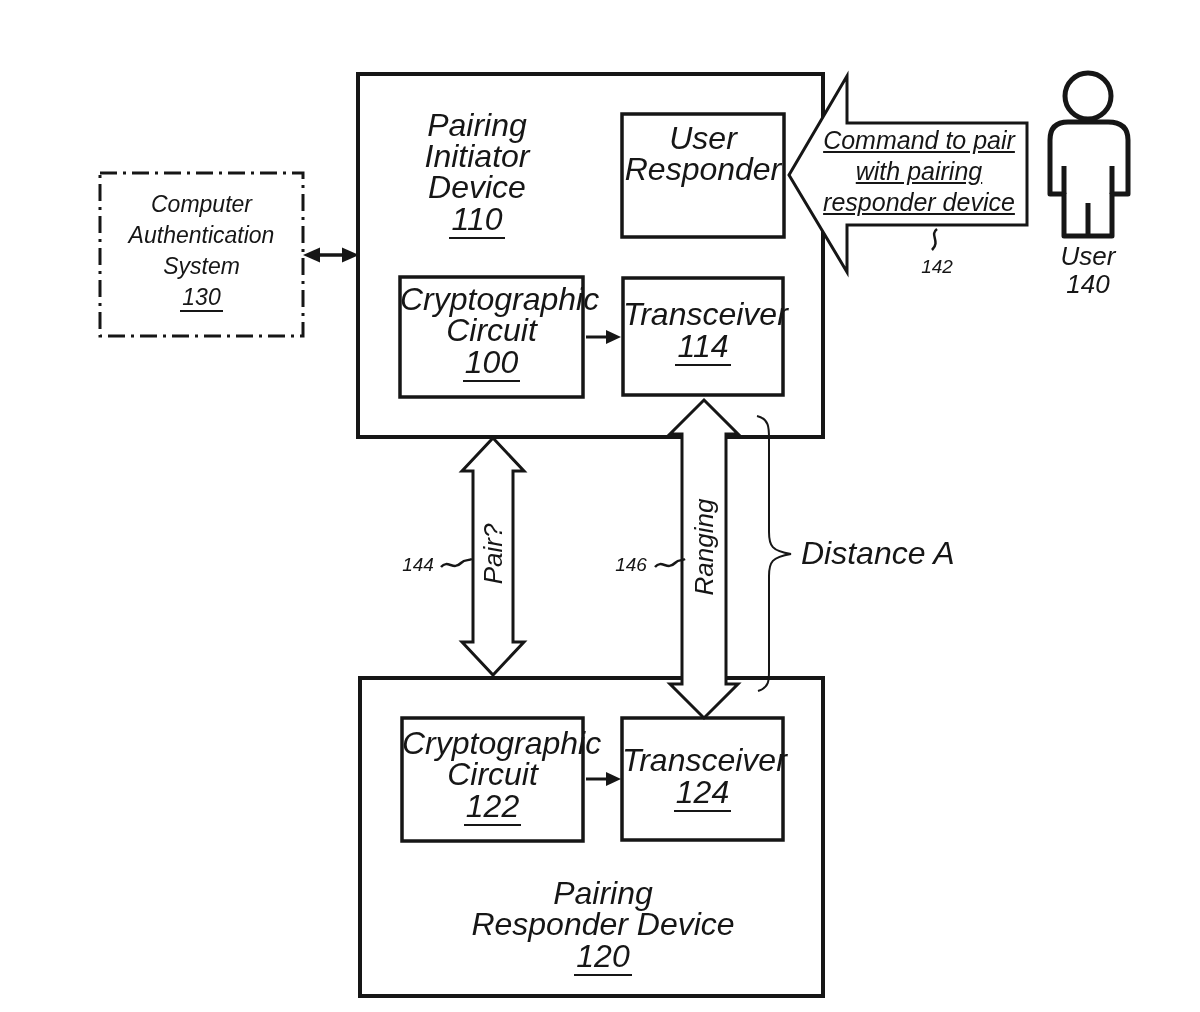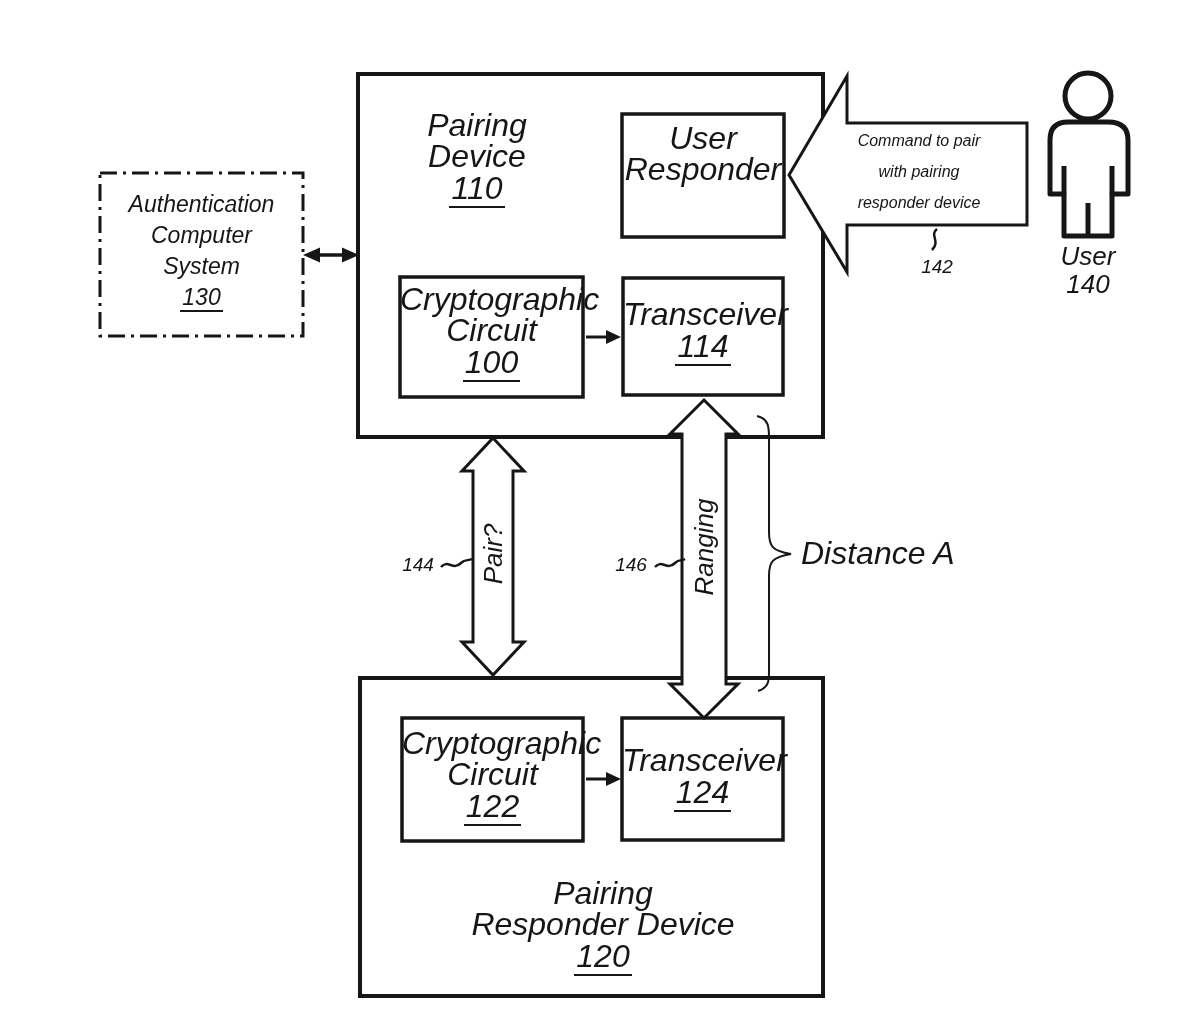--- a/index.html
+++ b/index.html
@@ -87,28 +87,29 @@
       <circle cx="1088" cy="96" r="23"></circle>
       <path d="M 1050,194 L 1050,140 Q 1050,122 1068,122 L 1108,122 Q 1128,122 1128,140
                L 1128,194 L 1112,194 L 1112,236 L 1064,236 L 1064,194 Z"></path>
       <line x1="1064" y1="166" x2="1064" y2="194"></line>
       <line x1="1112" y1="166" x2="1112" y2="194"></line>
       <line x1="1088" y1="203" x2="1088" y2="236"></line>
     </g>
   </svg>
 
   <div class="lbl small" style="left:100px; top:189px; width:203px;">
+    <div>Computer</div>
     <div>Authentication</div>
-    <div>Computer</div>
     <div>System</div>
     <div><span class="ref">130</span></div>
   </div>
 
   <div class="lbl" style="left:397px; top:110px; width:160px;">
     <div>Pairing</div>
+    <div>Initiator</div>
     <div>Device</div>
     <div><span class="ref">110</span></div>
   </div>
 
   <div class="lbl" style="left:622px; top:123px; width:162px;">
     <div>User</div>
     <div>Responder</div>
   </div>
 
   <div class="lbl" style="left:400px; top:284px; width:183px;">
@@ -132,21 +133,21 @@
     <div>Transceiver</div>
     <div><span class="ref">124</span></div>
   </div>
 
   <div class="lbl" style="left:420px; top:878px; width:366px;">
     <div>Pairing</div>
     <div>Responder Device</div>
     <div><span class="ref">120</span></div>
   </div>
 
-  <div class="lbl" style="left:799px; top:125px; width:240px; font-size:16px; line-height:31px;">
+  <div class="lbl" style="left:799px; top:125px; width:240px; font-size:25px; line-height:31px;text-decoration:underline;">
     <div>Command to pair</div>
     <div>with pairing</div>
     <div>responder device</div>
   </div>
 
   <div class="lbl num" style="left:907px; top:252px; width:60px;">142</div>
   <div class="lbl num" style="left:390px; top:550px; width:56px;text-align:center;">144</div>
   <div class="lbl num" style="left:603px; top:550px; width:56px;font-style:italic;">146</div>
 
   <div class="rot" style="left:433px; top:539px; width:120px; height:30px;">Pair?</div>

